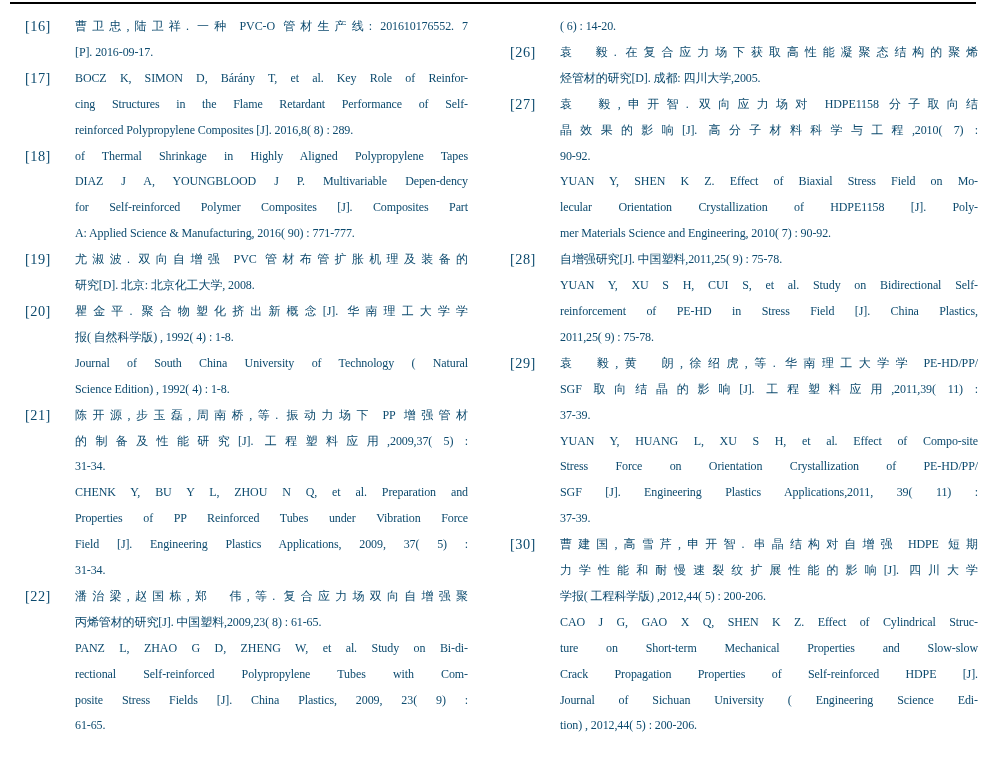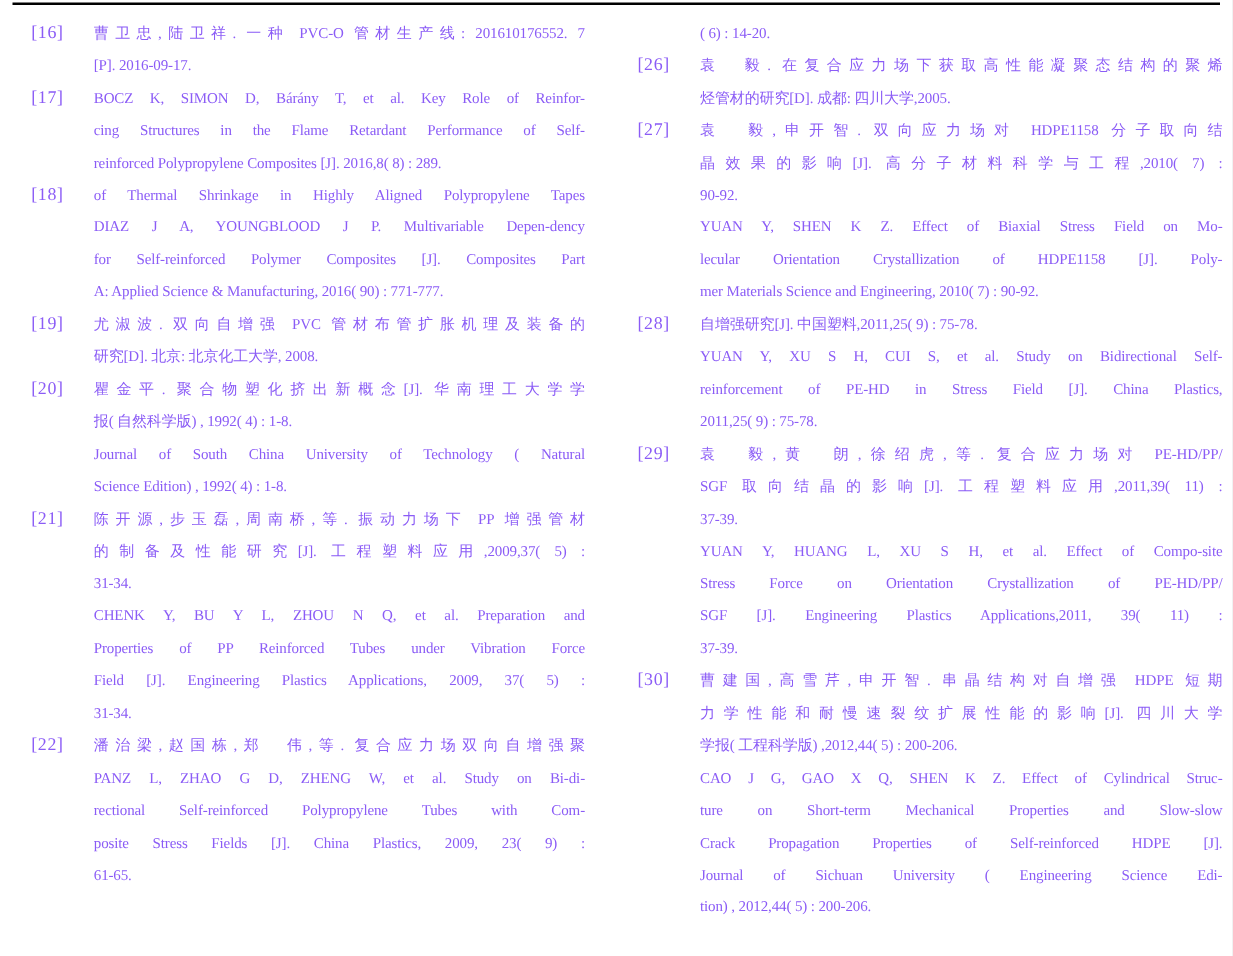--- a/index.html
+++ b/index.html
@@ -4,21 +4,21 @@
 <style>
   html, body { margin: 0; padding: 0; background: #e8e8e8; }
   .page {
     position: relative;
     width: 986px;
     height: 765px;
     margin: 0 auto;
     background: #ffffff;
     overflow: hidden;
     font-family: "Liberation Serif", "DejaVu Serif", serif;
-    color: #8b5cf6;
+    color: #0c4a6e;
   }
   .top-rule {
     position: absolute;
     left: 10px;
     top: 2px;
     width: 966px;
     height: 2px;
     background: #000000;
   }
   .col { position: absolute; top: 14px; }
@@ -98,20 +98,21 @@
           <div class="line">CHENK Y, BU Y L, ZHOU N Q, et al. Preparation and</div>
           <div class="line">Properties of PP Reinforced Tubes under Vibration Force</div>
           <div class="line">Field [J]. Engineering Plastics Applications, 2009, 37( 5) :</div>
           <div class="line end">31-34.</div>
         </div>
       </div>
       <div class="entry">
         <div class="ref-label">[22]</div>
         <div class="ref-body">
           <div class="line">潘治梁,赵国栋,郑　伟,等. 复合应力场双向自增强聚</div>
+          <div class="line end">丙烯管材的研究[J]. 中国塑料,2009,23( 8) : 61-65.</div>
           <div class="line">PANZ L, ZHAO G D, ZHENG W, et al. Study on Bi-di-</div>
           <div class="line">rectional Self-reinforced Polypropylene Tubes with Com-</div>
           <div class="line">posite Stress Fields [J]. China Plastics, 2009, 23( 9) :</div>
           <div class="line end">61-65.</div>
         </div>
       </div>
     </div>
   <div class="col col-right" id="col-right">
       <div class="entry">
         <div class="ref-label"></div>
@@ -142,21 +143,21 @@
         <div class="ref-body">
           <div class="line end">自增强研究[J]. 中国塑料,2011,25( 9) : 75-78.</div>
           <div class="line">YUAN Y, XU S H, CUI S, et al. Study on Bidirectional Self-</div>
           <div class="line">reinforcement of PE-HD in Stress Field [J]. China Plastics,</div>
           <div class="line end">2011,25( 9) : 75-78.</div>
         </div>
       </div>
       <div class="entry">
         <div class="ref-label">[29]</div>
         <div class="ref-body">
-          <div class="line">袁　毅,黄　朗,徐绍虎,等. 复合应力场对 PE-HD/PP/</div>
+          <div class="line">袁　毅,黄　朗,徐绍虎,等. 华南理工大学学 PE-HD/PP/</div>
           <div class="line">SGF 取向结晶的影响[J]. 工程塑料应用,2011,39( 11) :</div>
           <div class="line end">37-39.</div>
           <div class="line">YUAN Y, HUANG L, XU S H, et al. Effect of Compo-site</div>
           <div class="line">Stress Force on Orientation Crystallization of PE-HD/PP/</div>
           <div class="line">SGF [J]. Engineering Plastics Applications,2011, 39( 11) :</div>
           <div class="line end">37-39.</div>
         </div>
       </div>
       <div class="entry">
         <div class="ref-label">[30]</div>

